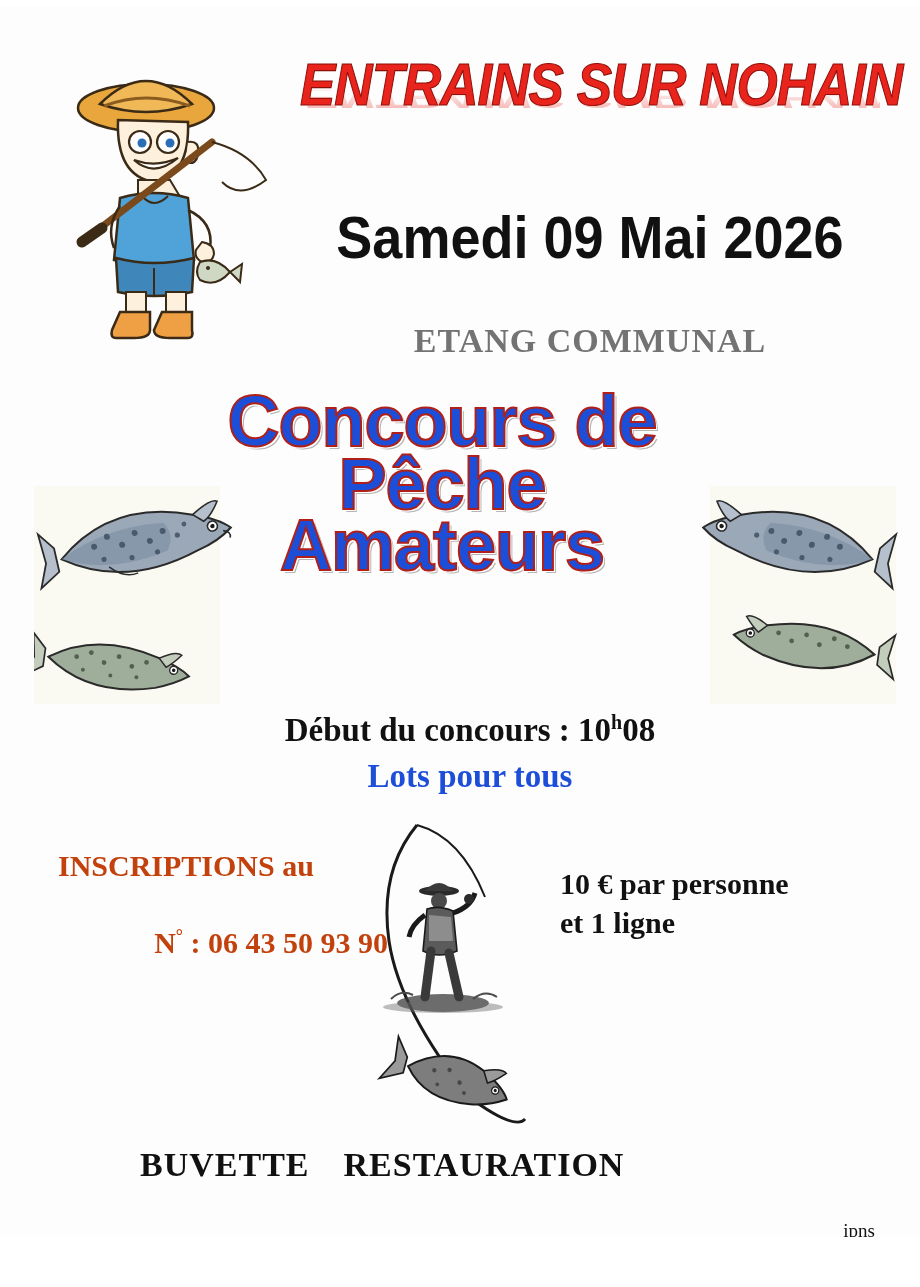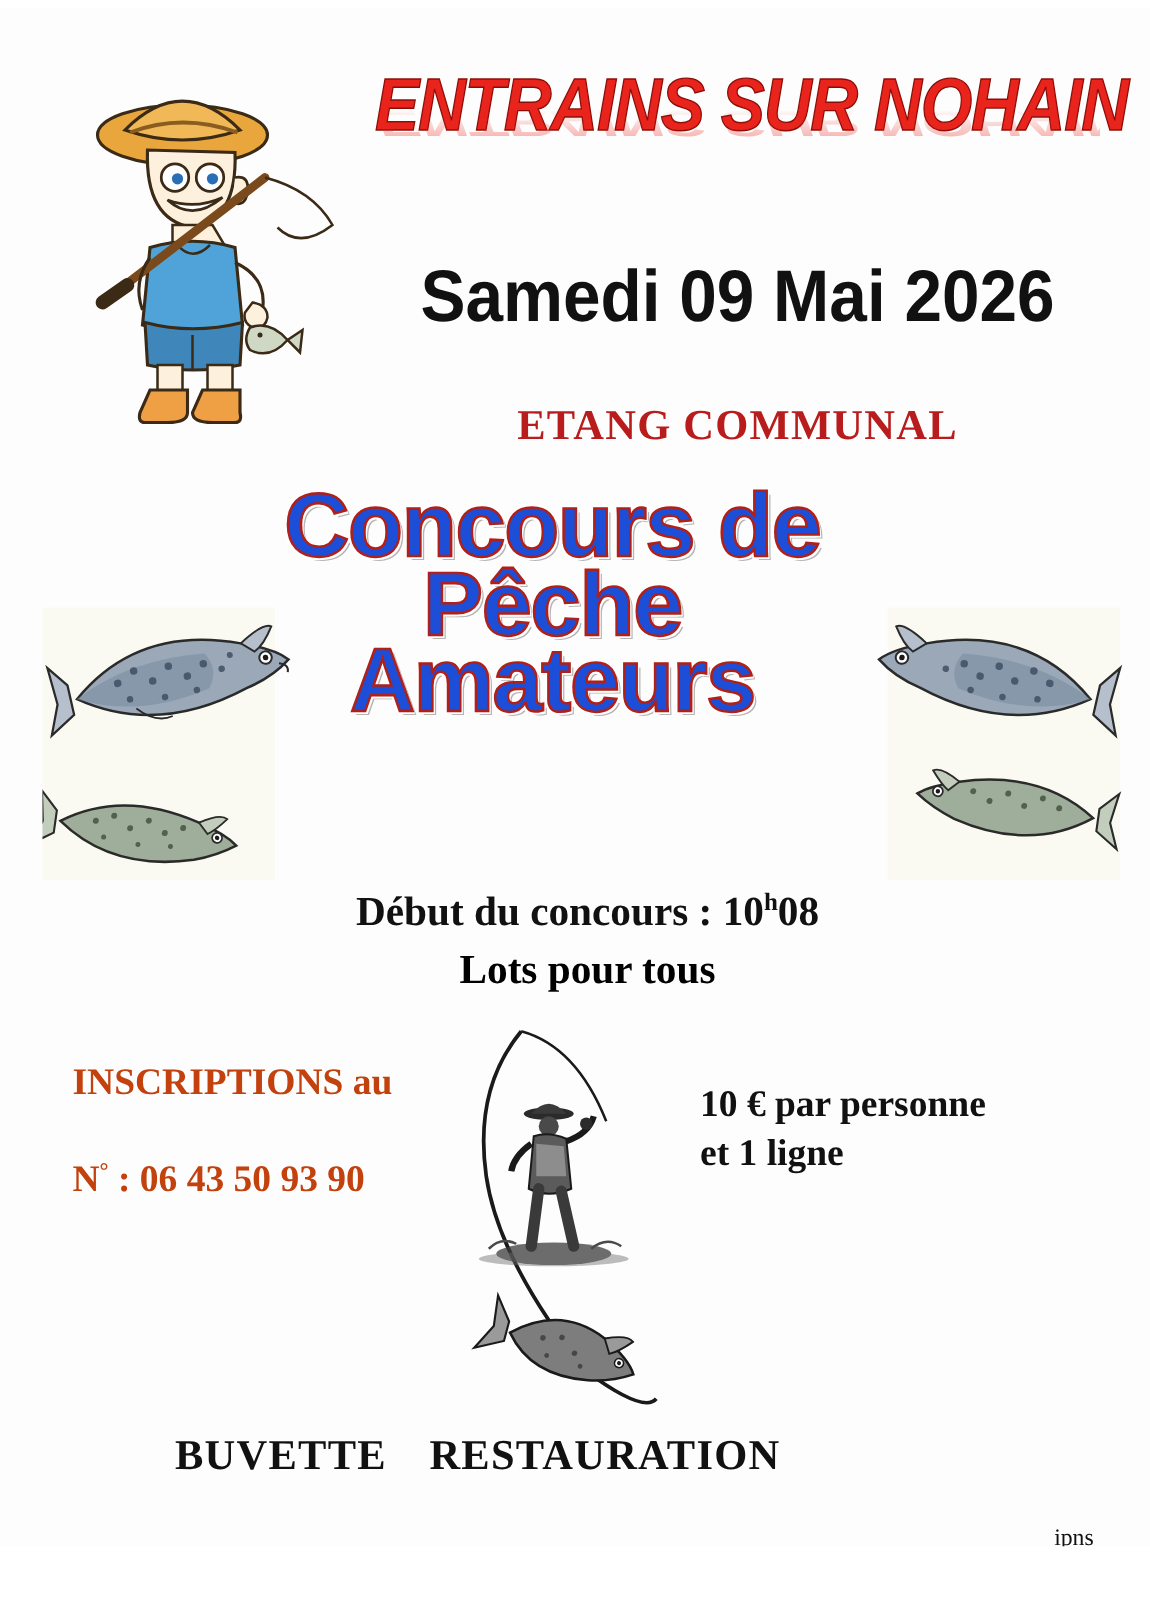--- a/index.html
+++ b/index.html
@@ -75,21 +75,21 @@
   
   .place {
     position: absolute;
     top: 316px;
     left: 290px;
     width: 600px;
     text-align: center;
     font-family: "Liberation Serif", serif;
     font-weight: bold;
     font-size: 34px;
-    color: #b91c1c;
+    color: #737373;
     letter-spacing: 1px;
   }
 
   
   .title {
     position: absolute;
     top: 382px;
     left: 132px;
     width: 620px;
     text-align: center;
@@ -122,36 +122,36 @@
   .start sup { font-size: 20px; }
   .lots {
     position: absolute;
     top: 752px;
     left: 170px;
     width: 600px;
     text-align: center;
     font-family: "Liberation Serif", serif;
     font-weight: bold;
     font-size: 33px;
-    color: #000000;
+    color: #1d4ed8;
   }
 
   
   .inscr {
     position: absolute;
     top: 845px;
     left: 58px;
     width: 330px;
     font-family: "Liberation Serif", serif;
     font-weight: bold;
     font-size: 30px;
     color: #c2410c;
     line-height: 1.0;
   }
-  .inscr .line2 { margin-top: 46px; display: block; }
+  .inscr .line2 { margin-top: 46px; display: block; text-align: right; }
   .inscr sup { font-size: 18px; }
 
   
   .price {
     position: absolute;
     top: 858px;
     left: 560px;
     width: 320px;
     text-align: left;
     font-family: "Liberation Serif", serif;

